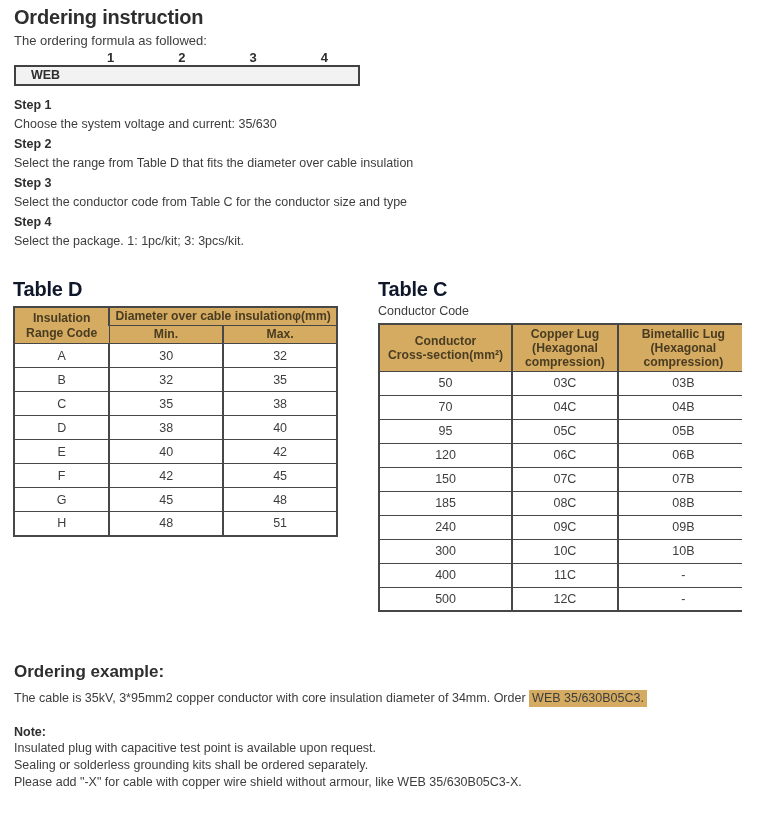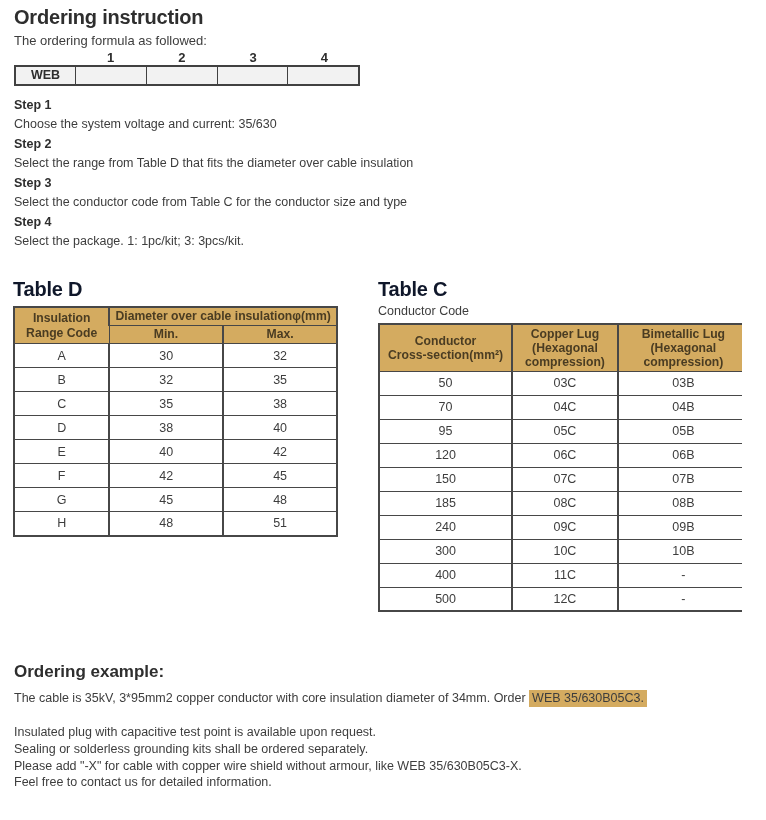--- a/index.html
+++ b/index.html
@@ -17,21 +17,21 @@
   
   .sec-header { position: absolute; top: 6px; left: 14px; width: 740px; }
   .doc-title { font-size: 20px; font-weight: bold; color: #2e2e2e; letter-spacing: -0.2px; }
   .intro { font-size: 13px; margin-top: 4px; }
 
   .formula-nums { display: flex; width: 346px; margin-top: 2px; height: 15px; }
   .formula-nums .spacer { width: 61px; }
   .formula-nums .num { flex: 1; text-align: center; font-weight: bold; font-size: 13px; color: #2e2e2e; }
   .formula-row {
     display: flex; width: 346px; height: 21px;
-    border: 2px solid #414141; background: #f2f2f2;
+    border: 2px solid #414141; background: #f2f2f2; flex-direction: column;
   }
   .formula-cell {
     flex: 1; border-left: 1.5px solid #414141;
     font-size: 12.5px; line-height: 17px; text-align: center;
   }
   .formula-cell.prefix { flex: none; width: 59px; border-left: none; font-weight: bold; color: #2e2e2e; }
 
   
   .sec-steps { position: absolute; top: 92px; left: 14px; width: 740px; }
   .step-label { font-weight: bold; font-size: 12.5px; color: #2e2e2e; line-height: 14px; margin-top: 6px; }
@@ -279,19 +279,19 @@
     </div>
 
   </div>
 
   <div class="sec-example">
     <div class="example-title">Ordering example:</div>
     <div class="example-text"><span>The cable is 35kV, 3*95mm2 copper conductor with core insulation diameter of 34mm. Order </span><span class="hl">WEB 35/630B05C3.</span></div>
   </div>
 
   <div class="sec-note">
+    <div class="note-label">Note:</div>
     <div class="note-line">Insulated plug with capacitive test point is available upon request.</div>
     <div class="note-line">Sealing or solderless grounding kits shall be ordered separately.</div>
     <div class="note-line">Please add "-X" for cable with copper wire shield without armour, like WEB 35/630B05C3-X.</div>
-    <div class="note-line">Feel free to contact us for detailed information.</div>
   </div>
 
 </div>
 
 </body></html>

